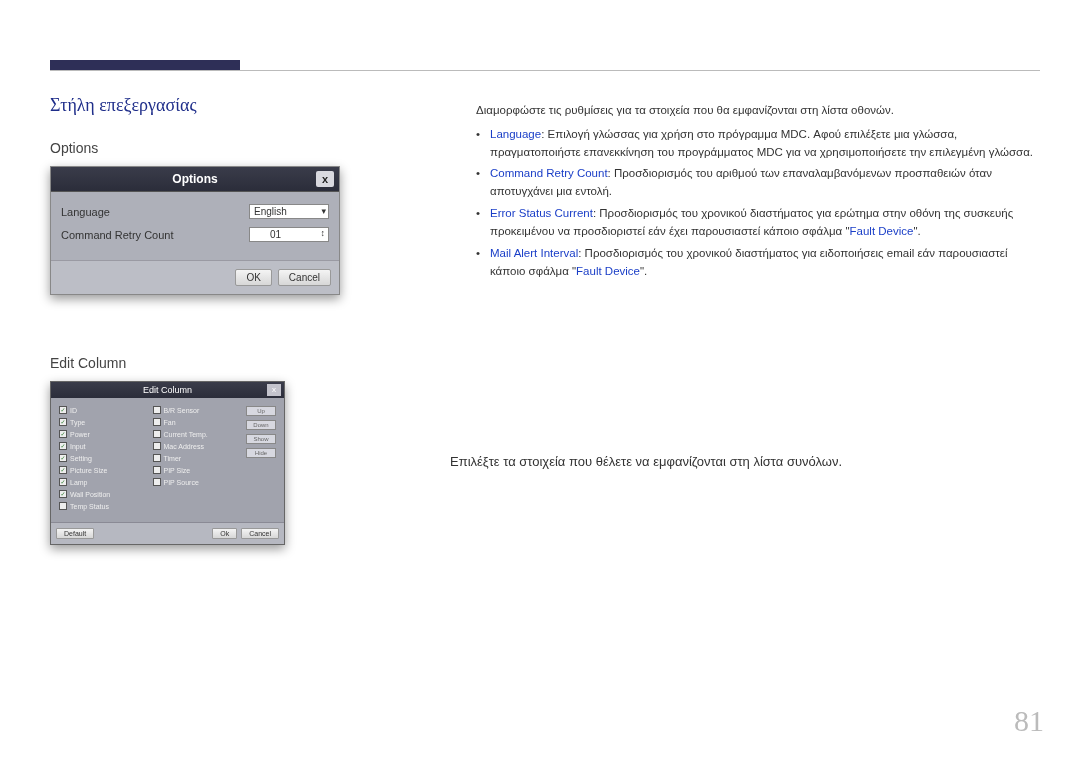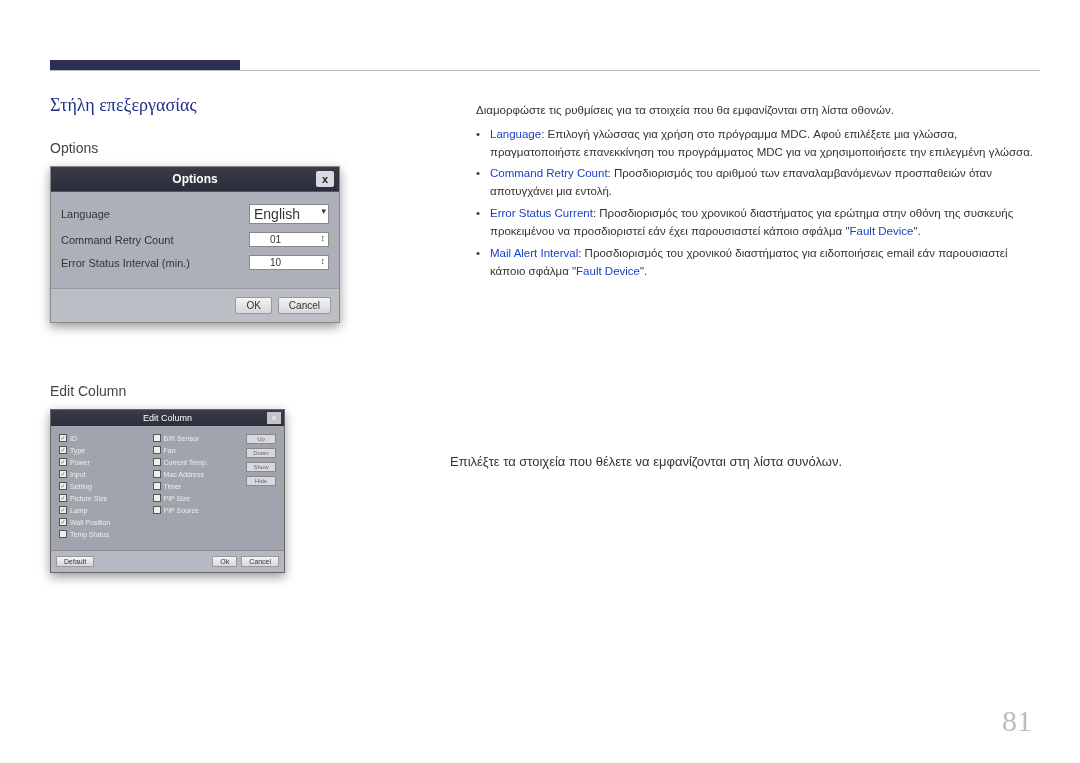--- a/index.html
+++ b/index.html
@@ -83,21 +83,21 @@
     display: flex;
     align-items: center;
     justify-content: space-between;
     font-size: 11px;
     color: #333;
     margin-bottom: 8px;
   }
   .sel {
     background: #fff;
     border: 1px solid #888;
-    font-size: 14px;
+    font-size: 10px;
     padding: 1px 18px 1px 4px;
     width: 80px;
     position: relative;
     margin-left: 16px;
   }
   .sel:after {
     content: '\25BE';
     position: absolute;
     right: 2px;
     top: 1px;
@@ -236,21 +236,21 @@
     position: absolute;
     left: 450px;
     right: 45px;
     top: 454px;
     font-size: 13px;
     color: #333;
   }
 
   .page-num {
     position: absolute;
-    right: 48px;
+    right: 36px;
     bottom: 25px;
     font-size: 30px;
     color: #bbb;
     font-family: Georgia, serif;
   }
 </style>
 </head>
 <body>
 
 <div class="top-bar"></div>
@@ -268,24 +268,20 @@
     </div>
     <div class="dlg-body1">
       <div class="row">
         <span>Language</span>
         <div class="sel">English</div>
       </div>
       <div class="row">
         <span>Command Retry Count</span>
         <div class="spin">01</div>
       </div>
-      <div class="row">
-        <span>Error Status Interval (min.)</span>
-        <div class="spin">10</div>
-      </div>
     </div>
     <div class="dlg-foot">
       <div class="btn">OK</div>
       <div class="btn">Cancel</div>
     </div>
   </div>
 
   <div class="sub-title">Edit Column</div>
 
   <div class="dlg2">

